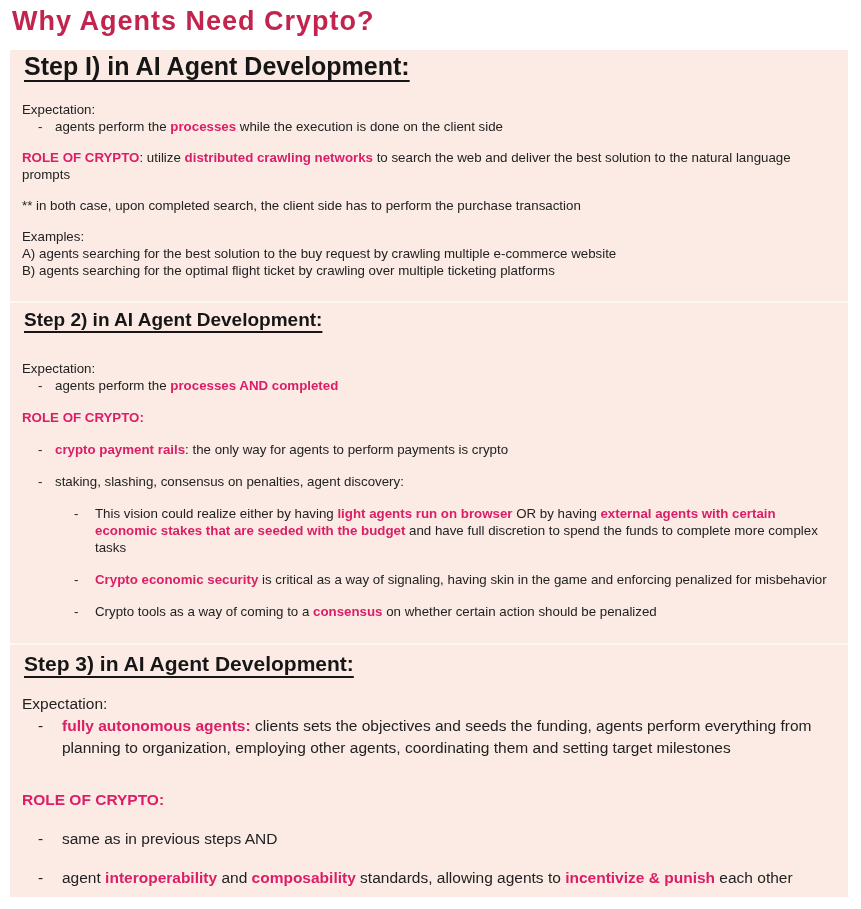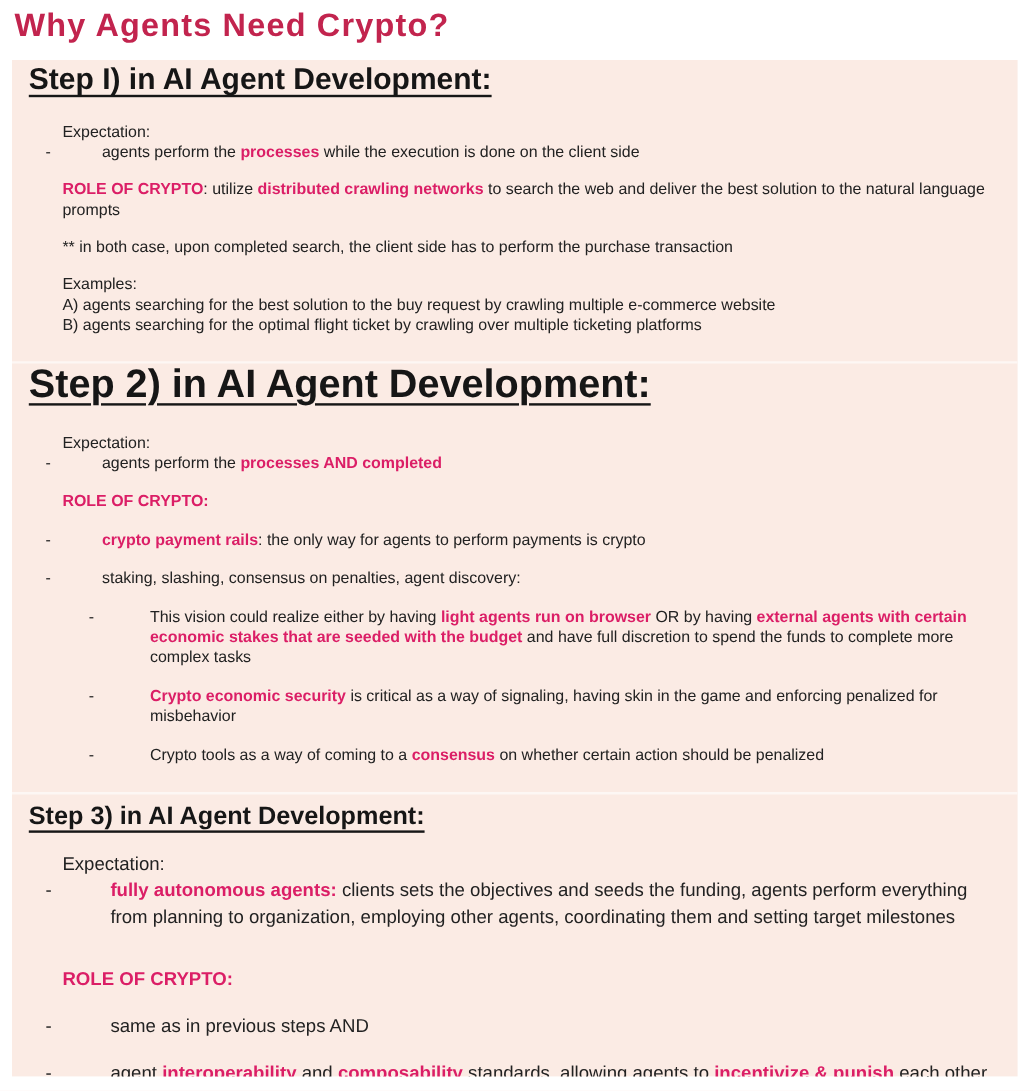--- a/index.html
+++ b/index.html
@@ -29,41 +29,41 @@
   .step-heading{
     font-weight:600;
     color:#161616;
     text-decoration:underline;
     text-underline-offset:5px;
     text-decoration-thickness:2px;
     margin:2px 0 0 8px;
     letter-spacing:0px;
   }
   .s1 .step-heading{font-size:25px;margin-bottom:26px;}
-  .s2 .step-heading{font-size:33px;margin-bottom:32px;}
+  .s2 .step-heading{font-size:19px;margin-bottom:32px;}
   .s3 .step-heading{font-size:21px;margin-bottom:18px;}
 
   .s1{font-size:13.3px;line-height:17px;color:#222;}
   .s2{font-size:13.3px;line-height:17px;color:#222;}
   .s3{font-size:15.5px;line-height:22px;color:#222;}
 
   .block{margin:0 0 14px 0;}
   .s2 .block{margin-bottom:15px;}
   .s3 .block{margin-bottom:17px;}
   .block.sp-lg{margin-top:30px;}
   .s1 .section-body, .s2 .section-body, .s3 .section-body{margin-left:6px;}
 
   .line{display:flex;align-items:flex-start;}
   .dash{flex:0 0 auto;}
   .ind1{padding-left:16px;}
   .ind1 .dash{width:17px;}
   .ind2{padding-left:52px;}
   .ind2 .dash{width:21px;}
   .s3 .ind1 .dash{width:24px;}
-  .txt{flex:1 1 auto;min-width:0;margin-left:30px;}
+  .txt{flex:1 1 auto;min-width:0;}
   .hl{color:var(--accent,#DB1E66);font-weight:bold;}
 </style>
 </head>
 <body>
 
 <h1 class="page-title">Why Agents Need Crypto?</h1>
 
 <div class="panel">
 
   <div class="section s1">

